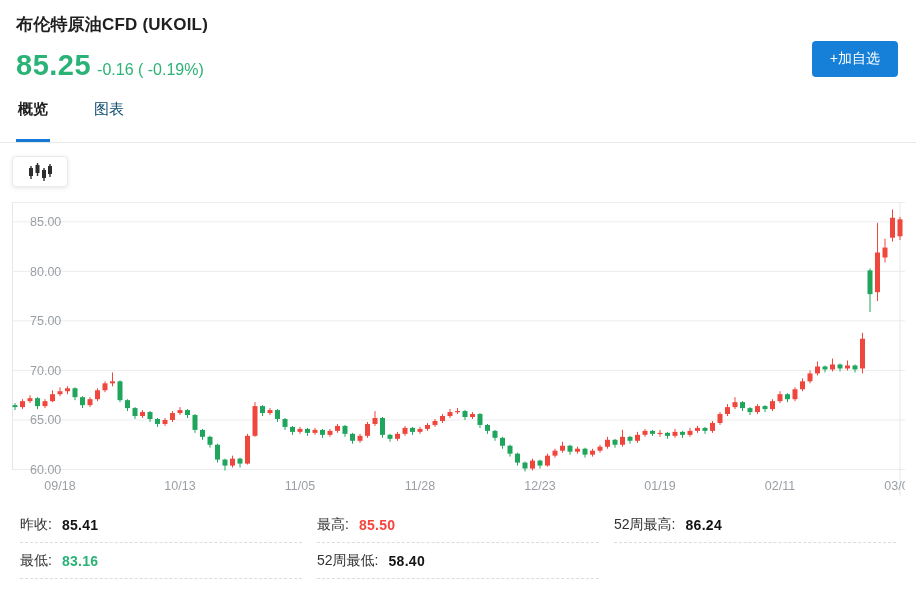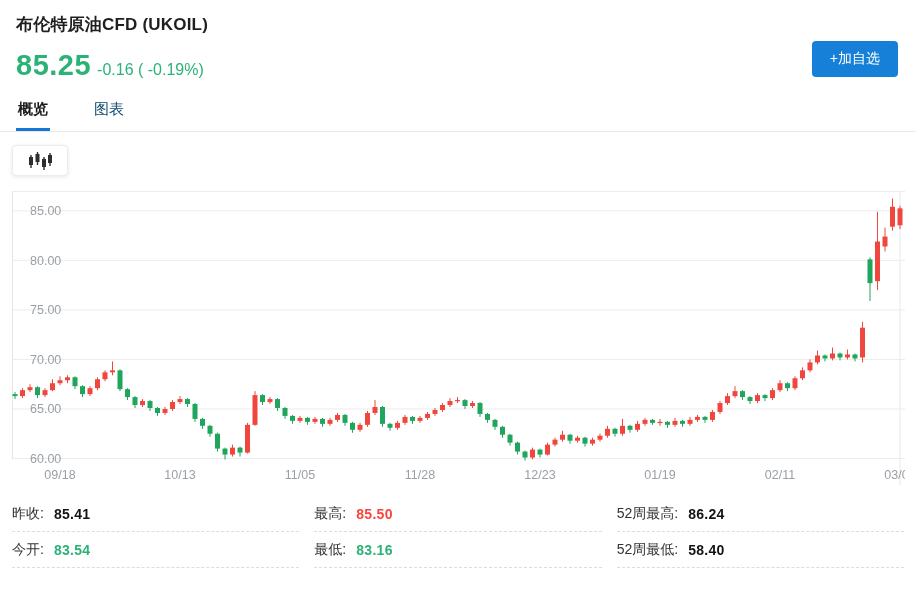--- a/index.html
+++ b/index.html
@@ -17,41 +17,41 @@
   .status { margin-top:9px; font-size:13px; color:#9b9b9b; }
   .status .live { color:#3d3d3d; }
   .add-btn {
     position:absolute; top:41px; right:18px; height:36px; padding:0 18px;
     background:#1680d9; color:#fff; border:none; border-radius:4px;
     font-size:14px; font-family:inherit; cursor:pointer;
   }
   
   .tabs { margin-top:12px; padding:0 16px; border-bottom:1px solid #e8e8e8; display:flex; }
   .tab  { font-size:15px; color:#0c4a6e; padding:8px 2px 12px; margin-right:42px; cursor:pointer; }
-  .tab.active { color:#1c1c1c; font-weight:700; padding-bottom:9px; border-bottom:3px solid #1677d4; }
+  .tab.active { color:#1c1c1c; font-weight:700; padding-bottom:20px; border-bottom:3px solid #1677d4; }
   
   .toolbar { margin:13px 12px 0; display:flex; justify-content:space-between; align-items:center; }
   .segments { display:flex; border-radius:3px; overflow:hidden; }
   .seg {
     width:54.3px; height:30px; line-height:30px; text-align:center;
     background:#f4f4f6; color:#333; font-size:13px; margin-right:1px; cursor:pointer;
   }
   .seg:last-child { margin-right:0; }
   .seg.active { background:#1677d4; color:#fff; }
   .chart-type-btn {
     width:56px; height:31px; background:#fff; border:1px solid #ececf0; border-radius:4px;
     box-shadow:0 1px 4px rgba(0,0,0,.10); display:flex; align-items:center; justify-content:center;
     cursor:pointer;
   }
   
   .chart-wrap { margin:15px 12px 0; }
   #candle-chart { display:block; width:893px; height:300px; }
   #candle-chart text { font-family:"Liberation Sans","DejaVu Sans",sans-serif; }
   
-  .stats { margin:5px 12px 0; display:grid; grid-template-columns:1fr 1fr 1fr; column-gap:15px; }
+  .stats { margin:5px 20px 0; display:grid; grid-template-columns:1fr 1fr 1fr; column-gap:15px; }
   .stat  { height:36px; display:flex; align-items:center; border-bottom:1px dashed #dcdcdc; font-size:14px; }
   .stat .lbl { color:#333; }
   .stat .val { margin-left:10px; font-weight:700; color:#131313; letter-spacing:.3px; }
   .stat .val.red   { color:#f5453d; }
   .stat .val.green { color:#2bb277; }
 </style>
 </head>
 <body>
 
 <div class="header">
@@ -358,24 +358,20 @@
     </div>
     <div class="stat">
       <span class="lbl">最高:</span>
       <span class="val red">85.50</span>
     </div>
     <div class="stat">
       <span class="lbl">52周最高:</span>
       <span class="val ">86.24</span>
     </div>
     <div class="stat">
-      <span class="lbl">今开:</span>
-      <span class="val green">83.54</span>
-    </div>
-    <div class="stat">
       <span class="lbl">最低:</span>
       <span class="val green">83.16</span>
     </div>
     <div class="stat">
       <span class="lbl">52周最低:</span>
       <span class="val ">58.40</span>
     </div>
   </div>
 
 </body></html>

